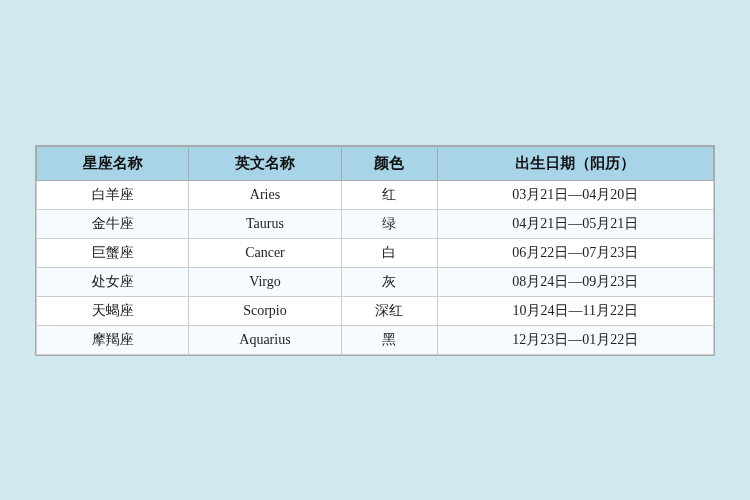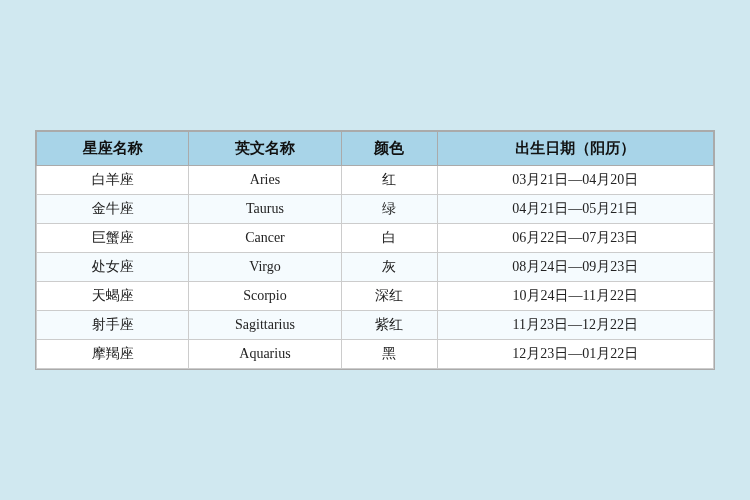--- a/index.html
+++ b/index.html
@@ -81,26 +81,20 @@
           <td>灰</td>
           <td>08月24日—09月23日</td>
         </tr>
         <tr>
           <td>天蝎座</td>
           <td>Scorpio</td>
           <td>深红</td>
           <td>10月24日—11月22日</td>
         </tr>
         <tr>
-          <td>射手座</td>
-          <td>Sagittarius</td>
-          <td>紫红</td>
-          <td>11月23日—12月22日</td>
-        </tr>
-        <tr>
           <td>摩羯座</td>
           <td>Aquarius</td>
           <td>黑</td>
           <td>12月23日—01月22日</td>
         </tr>
       </tbody>
   </table>
 </div>
 
 </body></html>

